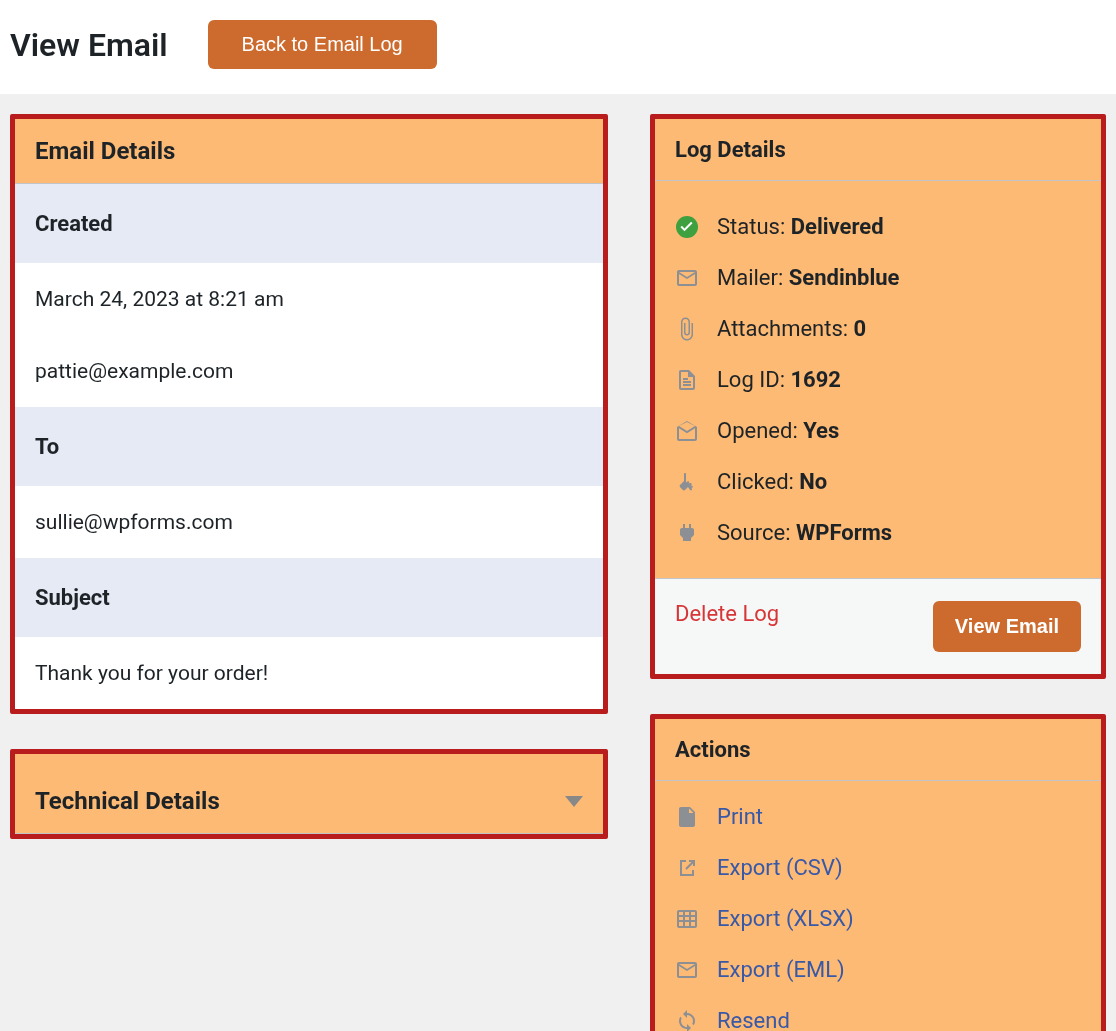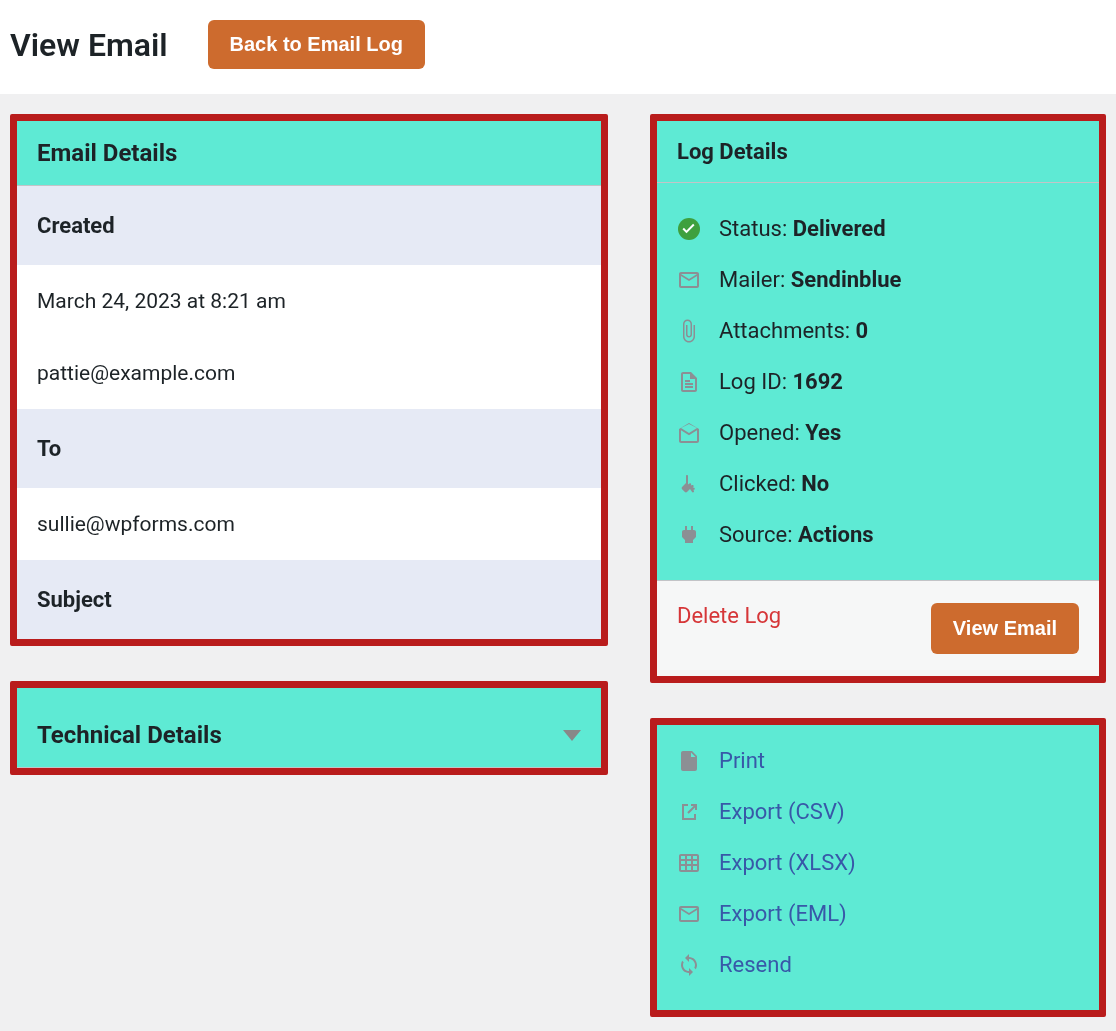--- a/index.html
+++ b/index.html
@@ -24,40 +24,40 @@
       font-size: 32px;
       font-weight: 600;
       color: #1d2327;
     }
     .btn-back {
       background: #d66b35;
       background: #cd6b2e;
       color: #fff;
       border: none;
       border-radius: 6px;
-      padding: 13px 22px;
+      padding: 13px 34px;
       font-size: 20px;
-      font-weight: 700;
+      font-weight: 400;
       cursor: pointer;
     }
     .content {
       display: flex;
       gap: 40px;
       padding: 20px 10px;
     }
     .col-main {
       width: 598px;
     }
     .col-side {
       width: 456px;
       margin-left: auto;
     }
     .postbox {
-      background: #5eead4;
-      border: 7px solid #b91c1c;
+      background: #fdba74;
+      border: 5px solid #b91c1c;
       border-radius: 2px;
       margin-bottom: 35px;
     }
     .postbox-header {
       border-bottom: 1px solid #c3c4c7;
       padding: 18px 20px;
       display: flex;
       align-items: center;
       justify-content: space-between;
     }
@@ -193,20 +193,21 @@
     <div class="postbox">
       <div class="postbox-header">
         <h2>Email Details</h2>
       </div>
       <div class="details-row-label">Created</div>
       <div class="details-row-value">March 24, 2023 at 8:21 am</div>
       <div class="details-row-value">pattie@example.com</div>
       <div class="details-row-label">To</div>
       <div class="details-row-value">sullie@wpforms.com</div>
       <div class="details-row-label">Subject</div>
+      <div class="details-row-value">Thank you for your order!</div>
     </div>
 
     <div class="postbox">
       <div class="postbox-header tech-header">
         <h2>Technical Details</h2>
         <span class="chevron"></span>
       </div>
     </div>
   </div>
 
@@ -265,30 +266,33 @@
               </svg>
           </span>
           <span class="log-text"><span>Clicked: </span><b>No</b></span>
         </div>
         <div class="log-item">
           <span class="log-icon">
             <svg viewBox="0 0 24 24">
                 <path d="M16 7V3h-2v4h-4V3H8v4H7c-1.1 0-2 .9-2 2v5l3 3v3h8v-3l3-3V9c0-1.1-.9-2-2-2h-1z"></path>
               </svg>
           </span>
-          <span class="log-text"><span>Source: </span><b>Actions</b></span>
+          <span class="log-text"><span>Source: </span><b>WPForms</b></span>
         </div>
       </div>
       <div class="log-footer">
         <a class="link-delete">Delete Log</a>
         <button class="btn-view">View Email</button>
       </div>
     </div>
 
     <div class="postbox">
+      <div class="postbox-header postbox-header-small">
+        <h2>Actions</h2>
+      </div>
       <div class="actions-list">
         <div class="action-item">
           <span class="action-icon">
             <svg viewBox="0 0 24 24">
                 <path d="M6 2h9l5 5v13c0 1.1-.9 2-2 2H6c-1.1 0-2-.9-2-2V4c0-1.1.9-2 2-2zm8 1.5V8h4.5L14 3.5zM8 12h8v1.5H8V12zm0 3h8v1.5H8V15zm0 3h5v1.5H8V18z"></path>
               </svg>
           </span>
           <a class="action-link">Print</a>
         </div>
         <div class="action-item">

